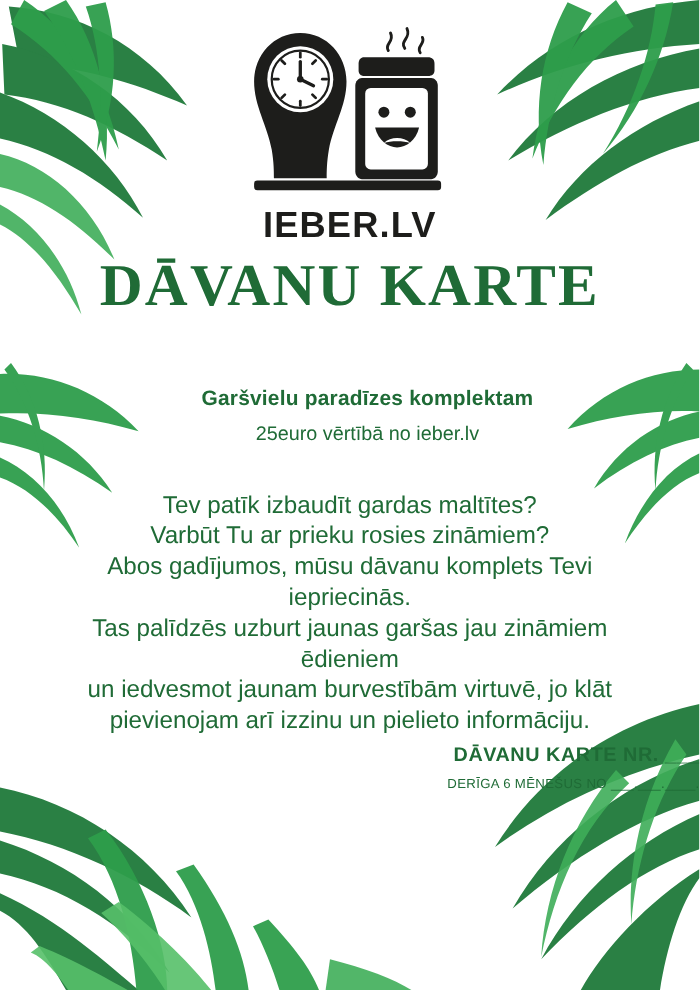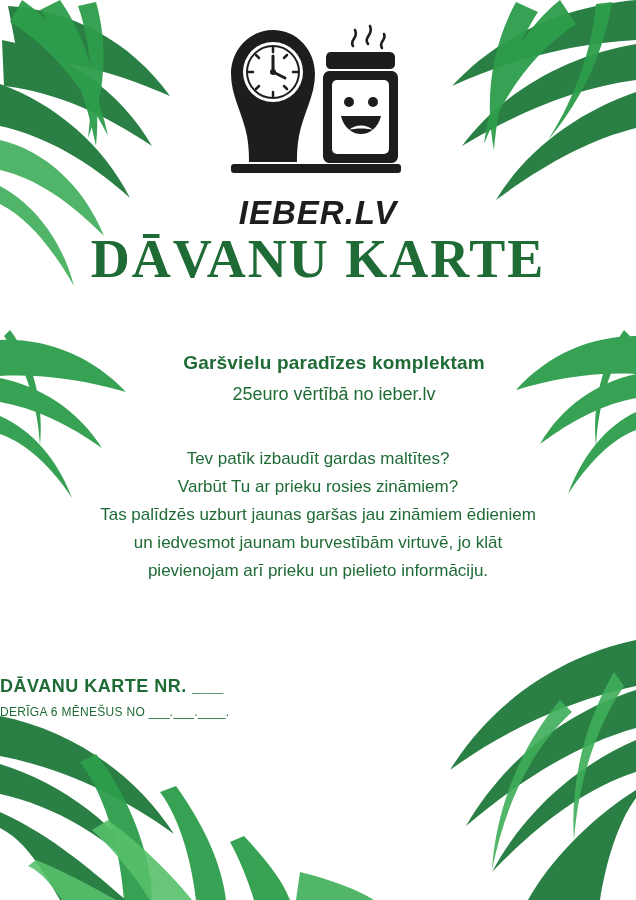--- a/index.html
+++ b/index.html
@@ -33,27 +33,26 @@
   
   .logo-wrap {
     position: absolute;
     left: 0;
     top: 18px;
     width: 636px;
     text-align: center;
   }
   .logo-svg { display: inline-block; }
   .logo-text {
-    margin-top: 12px;
+    margin-top: 2px;
     font-family: "Liberation Sans", sans-serif;
     font-weight: bold;
     font-size: 33px;
     letter-spacing: 1px;
     color: #1d1d1b;
-    font-style: italic;
   }
 
   
   .main-title {
     position: absolute;
     left: 0;
     top: 228px;
     width: 636px;
     text-align: center;
     font-family: Liberation Serif, serif;
@@ -84,32 +83,32 @@
   }
 
   
   .body-copy {
     position: absolute;
     left: 40px;
     top: 445px;
     width: 556px;
     text-align: center;
     color: #1f6b36;
-    font-size: 17px;
+    font-size: 22px;
     line-height: 28px;
   }
   .body-copy .line { display: block; }
 
   
   .footer {
     position: absolute;
     left: 0;
     top: 676px;
     width: 636px;
-    text-align: left;
+    text-align: right;
   }
   .footer-no {
     font-size: 18px;
     font-weight: bold;
     color: #1f6b36;
     letter-spacing: 0.5px;
   }
   .footer-valid {
     margin-top: 8px;
     font-size: 12px;
@@ -247,23 +246,24 @@
   <div class="main-title">DĀVANU KARTE</div>
 
   <div class="offer">
     <div class="offer-title">Garšvielu paradīzes komplektam</div>
     <div class="offer-sub">25euro vērtībā no ieber.lv</div>
   </div>
 
   <div class="body-copy">
     <span class="line">Tev patīk izbaudīt gardas maltītes?</span>
     <span class="line">Varbūt Tu ar prieku rosies zināmiem?</span>
+    <span class="line">Abos gadījumos, mūsu dāvanu komplets Tevi iepriecinās.</span>
     <span class="line">Tas palīdzēs uzburt jaunas garšas jau zināmiem ēdieniem</span>
     <span class="line">un iedvesmot jaunam burvestībām virtuvē, jo klāt</span>
-    <span class="line">pievienojam arī prieku un pielieto informāciju.</span>
+    <span class="line">pievienojam arī izzinu un pielieto informāciju.</span>
   </div>
 
   <div class="footer">
     <div class="footer-no">DĀVANU KARTE NR. ___</div>
     <div class="footer-valid">DERĪGA 6 MĒNEŠUS NO ___.___.____.</div>
   </div>
 
 </div>
 
 </body></html>

